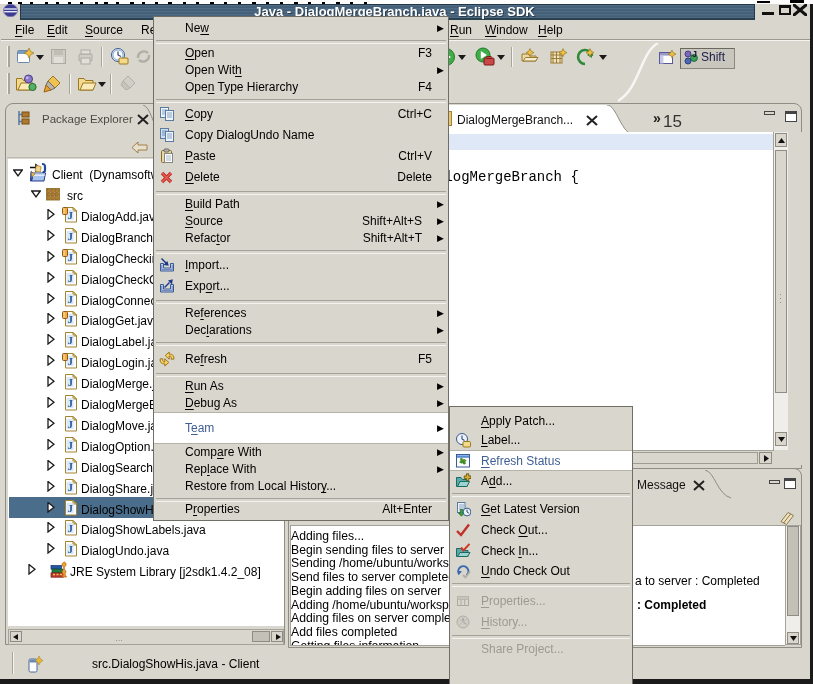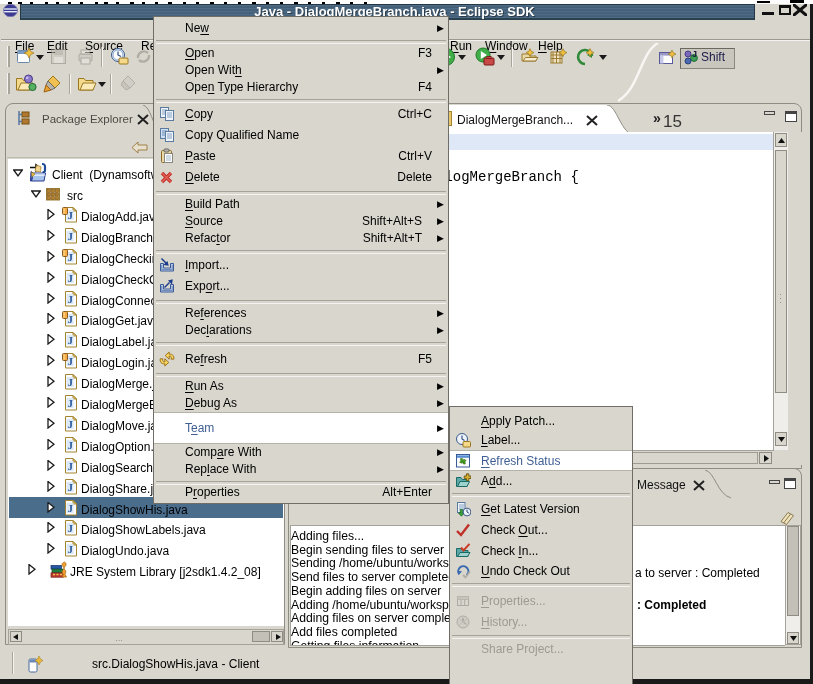--- a/index.html
+++ b/index.html
@@ -14,21 +14,21 @@
   background:#d9d6cd; }
 #titlebar { position:absolute; left:20px; top:0px; width:735px; height:16px;
   background:repeating-linear-gradient(180deg,#4e6c86 0 1px,#47637c 1px 2px,#435e76 2px 3px);
   border:1px solid #253744; border-bottom:2px solid #29404f;
   color:#fff; font-weight:bold; font-size:13px; text-align:center; }
 #titletext { position:absolute; left:14px; right:0; top:-1px; text-shadow:1px 1px 0 #2a3a46; }
 
 
 #menubar { position:absolute; left:1px; top:14px; width:810px; height:22px;
   border-bottom:1px solid #9c9a90; box-shadow:0 1px 0 #f4f3ef; font-size:12px; color:#000; }
-.mbitem { position:absolute; top:5px;margin-top:16px; }
+.mbitem { position:absolute; top:5px; }
 
 
 .panel { position:absolute; background:#d9d6cd; border:1px solid #8f8d83; border-radius:8px 8px 0 0; }
 .white { background:#ffffff; }
 
 
 .trow { position:absolute; height:21px; line-height:21px; font-size:12px; color:#000; white-space:nowrap; }
 
 
 .menu { position:absolute; background:#d9d6cd; border:1px solid #6f6d65; z-index:50; }
@@ -586,21 +586,21 @@
       <div class="abs white" style="left:1px;top:56px;width:495px;height:121px;border:1px solid #a5a29a;border-right:none;overflow:hidden;">
         <div class="abs" style="left:0px;top:4px;font-size:12px;line-height:13.7px;color:#000;white-space:pre;font-size:12.2px;">Adding files...
 Begin sending files to server
 Sending /home/ubuntu/workspace/Client
 Send files to server completed
 Begin adding files on server
 Adding /home/ubuntu/workspace/Client
 Adding files on server completed
 Add files completed
 Getting files information...</div>
-        <div class="abs" style="left:344px;top:40px;font-size:12px;">a to server : Completed</div>
+        <div class="abs" style="left:344px;top:48px;font-size:12px;">a to server : Completed</div>
         <div class="abs" style="left:346px;top:72px;font-size:12px;font-weight:bold;">: Completed</div>
       </div>
 
       <div class="abs" style="left:496px;top:56px;width:16px;height:120px;background:#efeeea;border:1px solid #a5a29a;">
         <div class="abs" style="left:1px;top:0px;width:12px;height:90px;background:#c3c0b8;border:1px solid #8f8d83;"></div>
         <div class="abs" style="left:1px;top:106px;width:12px;height:12px;background:#d9d6cd;border:1px solid #8f8d83;"></div>
         <svg class="abs" style="left:4px;top:110px" width="7" height="5">
             <path d="M0 0 L7 0 L3.5 5 Z" fill="#111"></path>
           </svg>
       </div>
@@ -650,21 +650,21 @@
         <span class="lbl"><u>C</u>opy</span>
         <span class="acc">Ctrl+C</span>
       </div>
     <div class="mi" style="height:21px">
         <span class="ico" id="i-cqn"><svg width="16" height="16" viewBox="0 0 16 16">
 <rect x="1.5" y="1.5" width="8" height="10" fill="#cfdef0" stroke="#5a7aa0"></rect>
 <path d="M3 4 H8 M3 6 H8 M3 8 H8" stroke="#6a8ab4" stroke-width="0.9"></path>
 <rect x="6.5" y="4.5" width="8" height="10" fill="#eef3fa" stroke="#5a7aa0"></rect>
 <path d="M8 7 H13 M8 9 H13 M8 11 H13" stroke="#7a9ac0" stroke-width="0.9"></path>
 </svg></span>
-        <span class="lbl">Copy Qualified Name</span>
+        <span class="lbl">Copy DialogUndo Name</span>
       </div>
     <div class="mi" style="height:21px">
         <span class="ico" id="i-paste"><svg width="16" height="16" viewBox="0 0 16 16">
 <rect x="2.5" y="2.5" width="10" height="12" rx="1" fill="#e8d8a8" stroke="#8a6a28"></rect>
 <rect x="5" y="1" width="5" height="3" rx="1" fill="#b8b4ac" stroke="#6a685e"></rect>
 <rect x="5.5" y="5.5" width="8" height="9" fill="#fdfdfd" stroke="#8a887e"></rect>
 <path d="M7 8 H12 M7 10 H12 M7 12 H12" stroke="#9ab0c8" stroke-width="0.9"></path>
 </svg></span>
         <span class="lbl"><u>P</u>aste</span>
         <span class="acc">Ctrl+V</span>
@@ -742,20 +742,23 @@
         <span class="lbl">T<u>e</u>am</span>
         <span class="arw">▶</span>
       </div>
     <div class="mi" style="height:17px">
         <span class="lbl">Comp<u>a</u>re With</span>
         <span class="arw">▶</span>
       </div>
     <div class="mi" style="height:17px">
         <span class="lbl">Rep<u>l</u>ace With</span>
         <span class="arw">▶</span>
+      </div>
+    <div class="mi" style="height:17px">
+        <span class="lbl">Restore from Local Histor<u>y</u>...</span>
       </div>
     <div class="msep" style="height:6px"></div>
     <div class="mi" style="height:17px">
         <span class="lbl">P<u>r</u>operties</span>
         <span class="acc">Alt+Enter</span>
       </div>
     <div style="height:2.5px"></div>
   </div>
 
   <div class="menu" id="submenu" style="left:449px;top:406px;width:184px;height:278px;border-bottom:none;">

